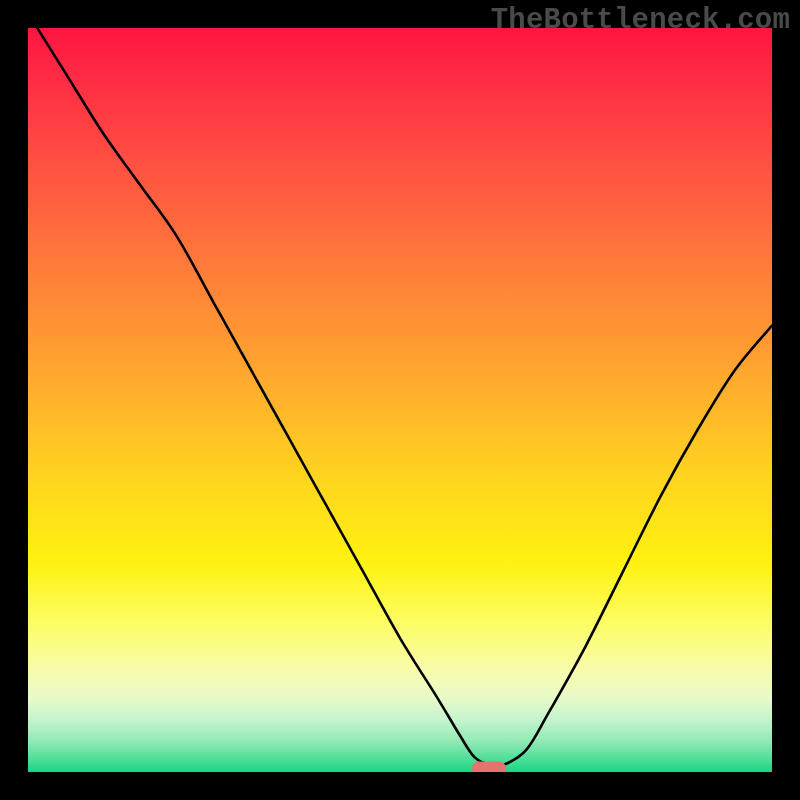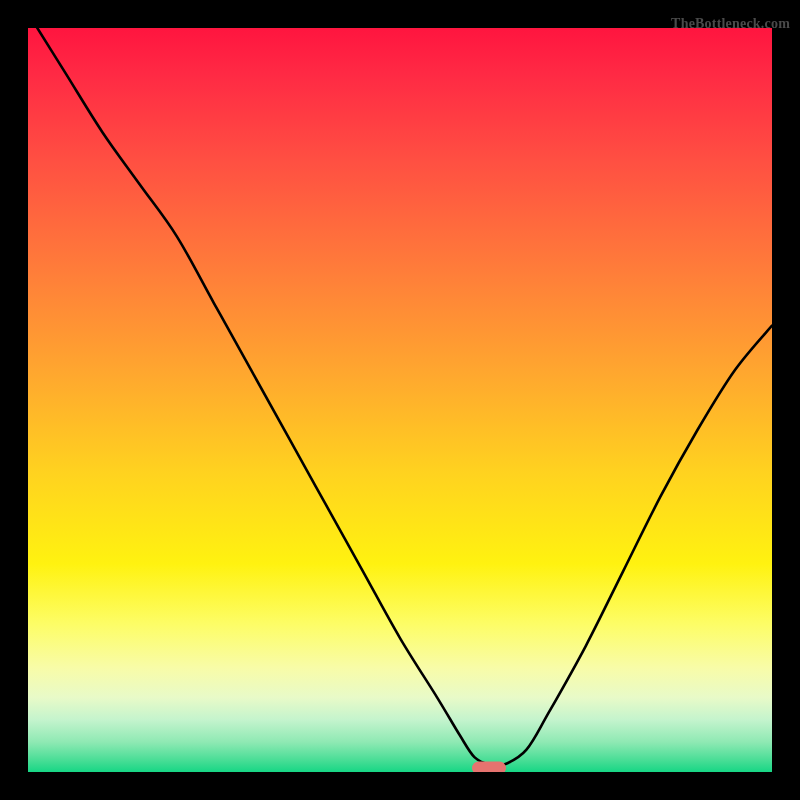--- a/index.html
+++ b/index.html
@@ -54,24 +54,24 @@
   .marker {
     position: absolute;
     width: 34px;
     height: 13px;
     border-radius: 7px;
     background: #e6736f;
     transform: translate(-50%, -50%);
   }
   .watermark {
     position: absolute;
-    top: 16px;
+    top: 4px;
     right: 10px;
-    font-family: Liberation Serif, serif;
-    font-size: 14px;
+    font-family: Liberation Mono, monospace;
+    font-size: 29px;
     font-weight: 600;
     color: #4a4a4a;
     letter-spacing: 0.2px;
     user-select: none;
   }
 </style>
 </head>
 <body>
 
 <div class="frame">

